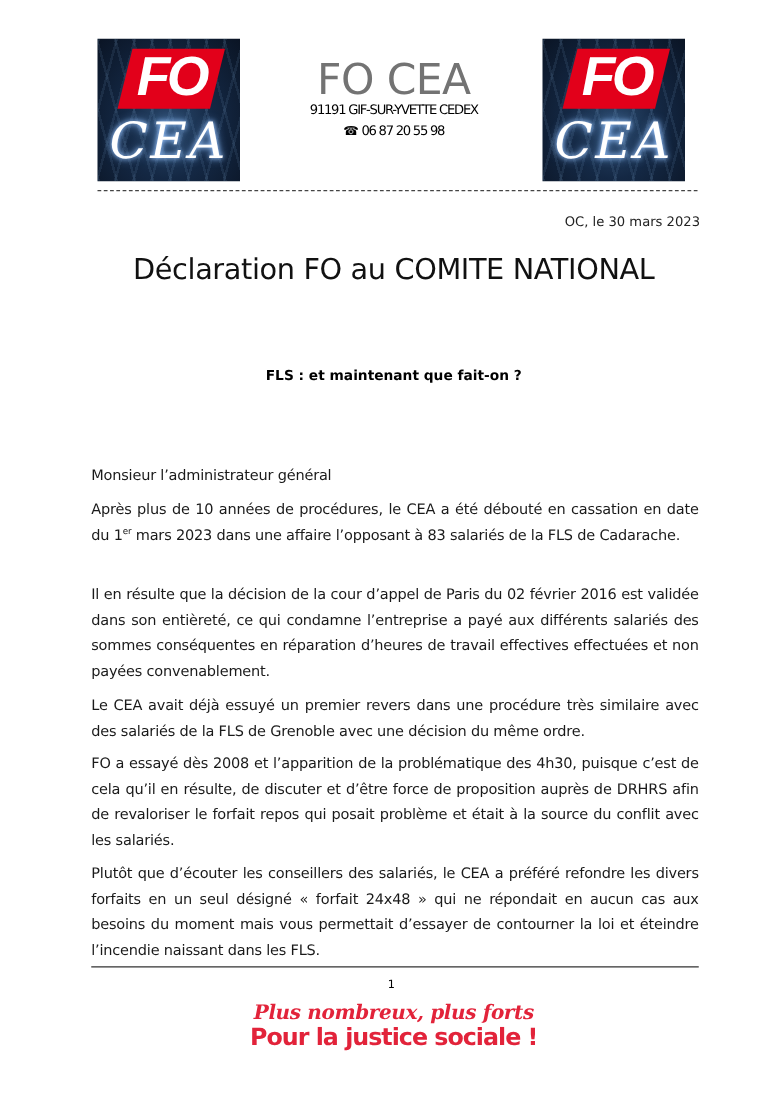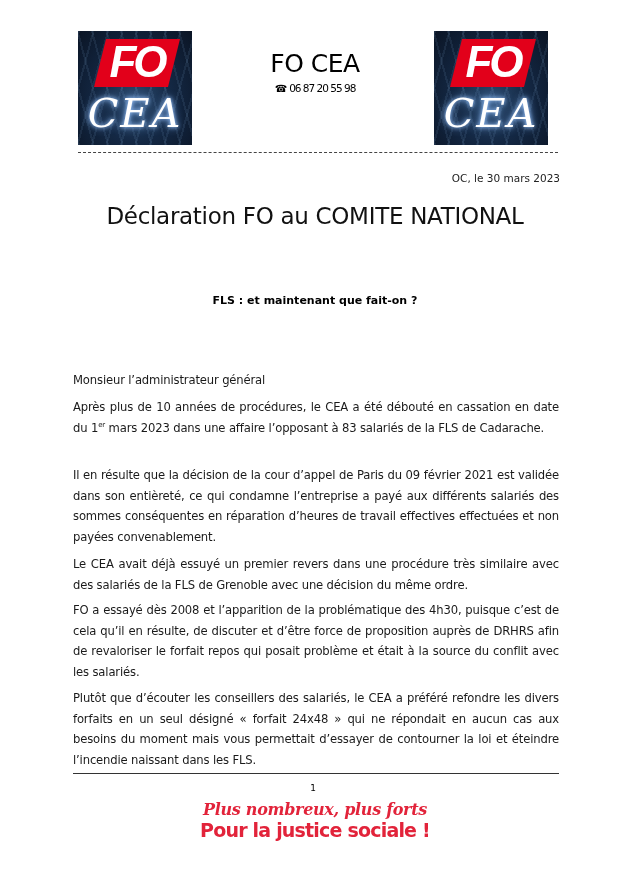--- a/index.html
+++ b/index.html
@@ -32,21 +32,21 @@
       position: absolute; left: 4px; top: 56px; width: 106px; text-align: center;
       font-family: "DejaVu Serif", serif; font-style: italic;
       font-size: 40px; color: #ffffff; letter-spacing: 2px; line-height: 52px;
       text-shadow: 0 0 4px #9ec8ff, 0 0 8px #6fa0e0;
     }
 
     .org {
       position: absolute; left: 200px; top: 48px; width: 230px; text-align: center;
     }
     .org-name {
-      font-family: "DejaVu Sans", sans-serif; font-size: 25px; line-height: 32px; color: #000000;
+      font-family: "DejaVu Sans", sans-serif; font-size: 34px; line-height: 32px; color: #737373;
       letter-spacing: -0.5px;
     }
     .org-line {
       font-family: "DejaVu Sans", sans-serif; font-size: 10.5px; line-height: 17px; color: #000;
       letter-spacing: -1px;
     }
     .phone-icon { font-size: 10px; margin-right: 3px; }
 
     .dash-line {
       position: absolute; left: 78px; width: 480px; height: 0;
@@ -99,20 +99,21 @@
 
 <div class="logo left">
   <div class="rays"></div>
   <div class="fo-box"></div>
   <div class="fo-text">FO</div>
   <div class="cea-text">CEA</div>
 </div>
 
 <div class="org">
   <div class="org-name">FO CEA</div>
+  <div class="org-line">91191 GIF-SUR-YVETTE CEDEX</div>
   <div class="org-line">
     <span class="phone-icon">☎</span><span>06 87 20 55 98</span>
   </div>
 </div>
 
 <div class="logo right">
   <div class="rays"></div>
   <div class="fo-box"></div>
   <div class="fo-text">FO</div>
   <div class="cea-text">CEA</div>
@@ -127,21 +128,21 @@
 </div>
 
 <div class="subtitle">FLS : et maintenant que fait-on ?</div>
 
 <div class="body-text" style="top:351px;">Monsieur l’administrateur général</div>
 
 <div class="body-text" style="top:378px;">
   <span>Après plus de 10 années de procédures, le CEA a été débouté en cassation en date du 1</span><sup>er</sup><span> mars 2023 dans une affaire l’opposant à 83 salariés de la FLS de Cadarache.</span>
 </div>
 
-<div class="body-text" style="top:446px;">Il en résulte que la décision de la cour d’appel de Paris du 09 février 2021 est validée dans son entièreté, ce qui condamne l’entreprise a payé aux différents salariés des sommes conséquentes en réparation d’heures de travail effectives effectuées et non payées convenablement.</div>
+<div class="body-text" style="top:446px;">Il en résulte que la décision de la cour d’appel de Paris du 02 février 2016 est validée dans son entièreté, ce qui condamne l’entreprise a payé aux différents salariés des sommes conséquentes en réparation d’heures de travail effectives effectuées et non payées convenablement.</div>
 
 <div class="body-text" style="top:535px;">Le CEA avait déjà essuyé un premier revers dans une procédure très similaire avec des salariés de la FLS de Grenoble avec une décision du même ordre.</div>
 
 <div class="body-text" style="top:581px;">FO a essayé dès 2008 et l’apparition de la problématique des 4h30, puisque c’est de cela qu’il en résulte, de discuter et d’être force de proposition auprès de DRHRS afin de revaloriser le forfait repos qui posait problème et était à la source du conflit avec les salariés.</div>
 
 <div class="body-text" style="top:669px;">Plutôt que d’écouter les conseillers des salariés, le CEA a préféré refondre les divers forfaits en un seul désigné « forfait 24x48 » qui ne répondait en aucun cas aux besoins du moment mais vous permettait d’essayer de contourner la loi et éteindre l’incendie naissant dans les FLS.</div>
 
 <div class="dash-line" style="top:773px; left:73px; width:486px; border-top:1px solid #333;"></div>
 
 <div class="page-number">1</div>

